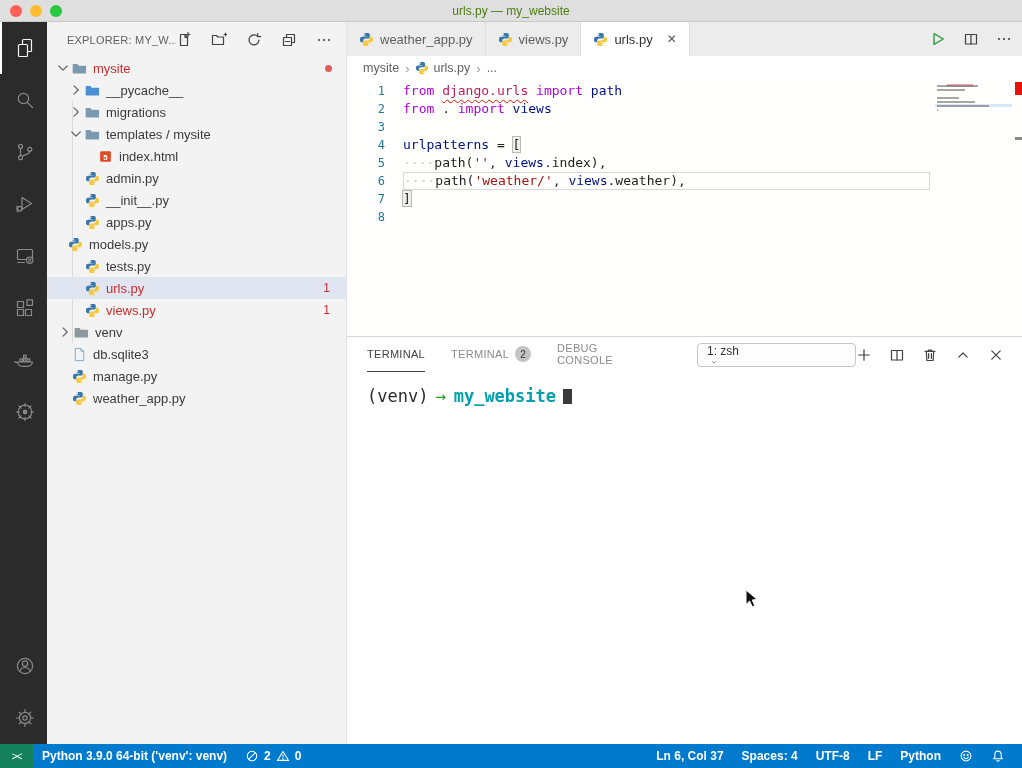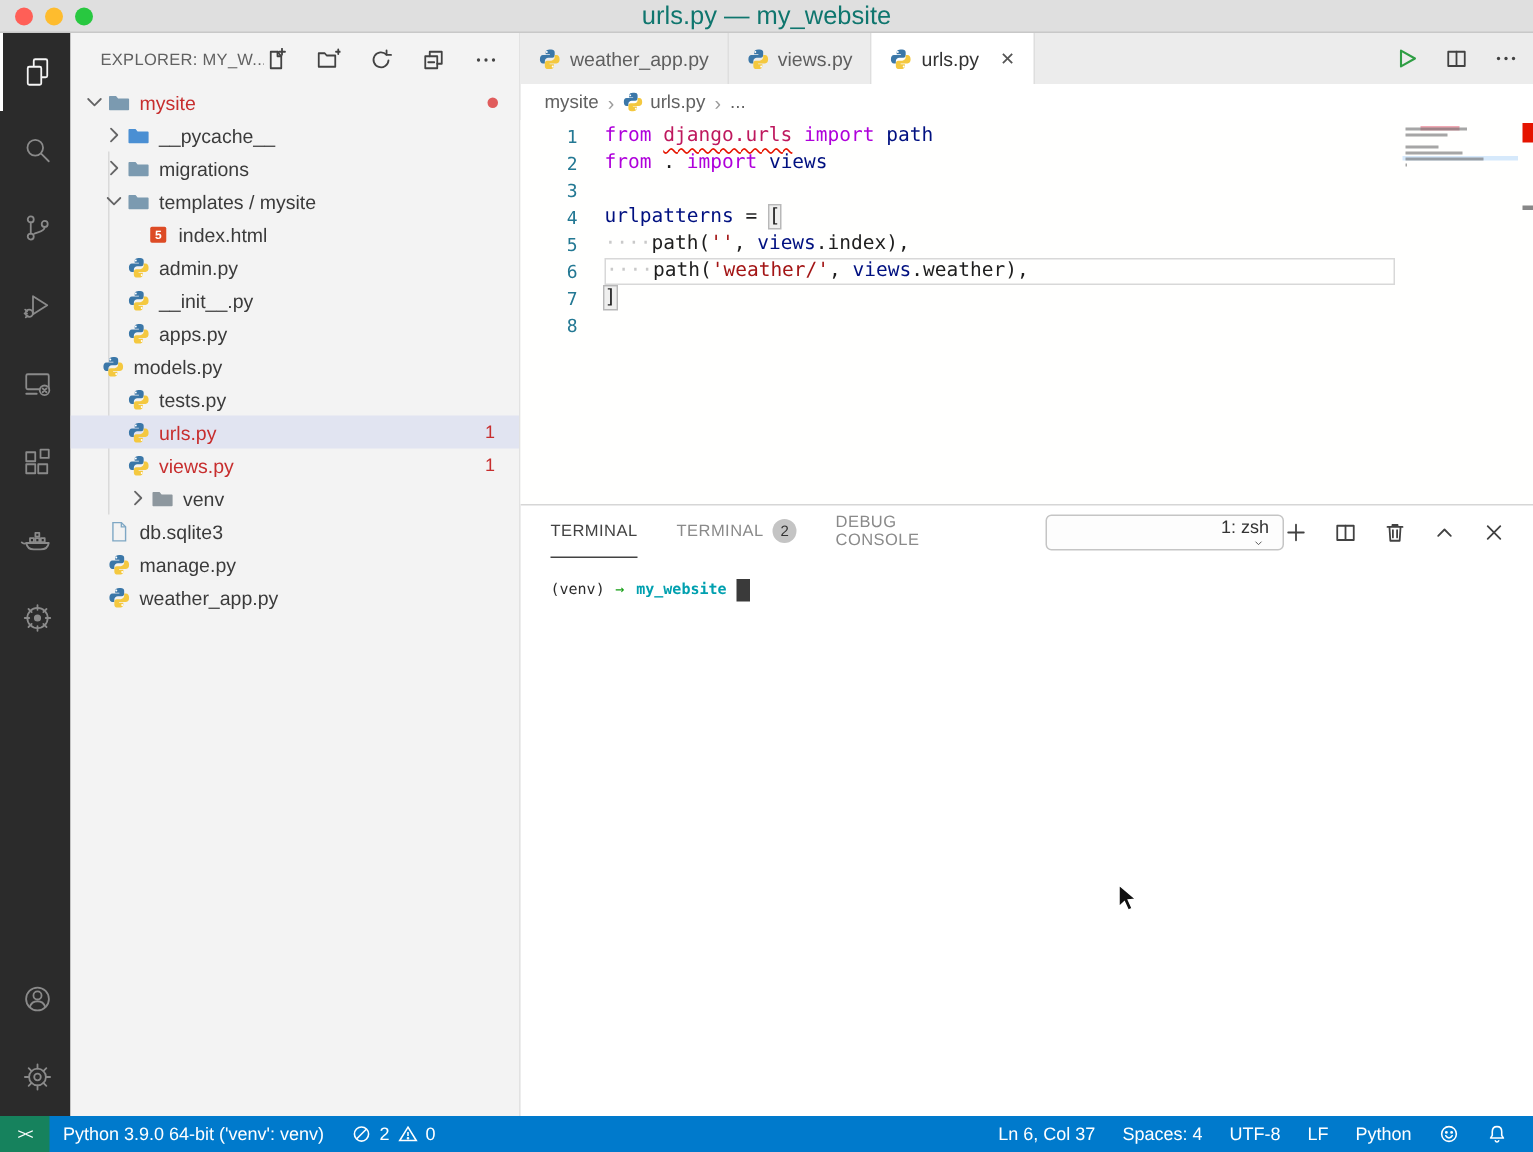--- a/index.html
+++ b/index.html
@@ -4,21 +4,21 @@
 <style>
   * { margin:0; padding:0; box-sizing:border-box; }
   html,body { width:1022px; height:768px; overflow:hidden; }
   body { font-family:"Liberation Sans",sans-serif; position:relative; background:#fff; font-size:13px; color:#333; }
 
   
   .titlebar { position:absolute; top:0; left:0; right:0; height:22px; background:#dfdfdf; border-bottom:1px solid #c8c8c8; display:flex; align-items:center; justify-content:center; }
   .tl-group { position:absolute; left:10px; top:5px; display:flex; gap:8px; }
   .tl { width:12px; height:12px; border-radius:50%; }
   .tl.red{background:#ff5f57;} .tl.yellow{background:#febc2e;} .tl.green{background:#28c840;}
-  .win-title { font-size:17px; color:#0f766e; }
+  .win-title { font-size:12px; color:#4d7c0f; }
 
   
   .main { position:absolute; top:22px; bottom:24px; left:0; right:0; display:flex; }
 
   
   .activitybar { width:47px; background:#2b2b2b; display:flex; flex-direction:column; flex-shrink:0; }
   .ab-top { flex:1; }
   .ab-item { height:52px; display:flex; align-items:center; justify-content:center; color:#8a8a8a; border-left:2px solid transparent; cursor:pointer; }
   .ab-item.active { color:#f5f5f5; border-left-color:#fff; }
   .ab-item svg { width:24px; height:24px; }
@@ -81,36 +81,36 @@
   .ovr-err { position:absolute; right:0; width:7px; top:2px; height:13px; background:#e51400; }
   .ovr-cursor { position:absolute; right:0; width:7px; top:57px; height:3px; background:#555; opacity:.7; }
 
   
   .panel { flex:1; border-top:1px solid #d6d6d6; background:#fff; display:flex; flex-direction:column; min-height:0; }
   .panel-header { height:35px; display:flex; align-items:center; padding:0 18px 0 20px; flex-shrink:0; }
   .p-tabs { display:flex; gap:26px; }
   .p-tab { font-size:11px; letter-spacing:.3px; color:#8a8a8a; height:35px; display:flex; align-items:center; gap:6px; border-bottom:1px solid transparent; cursor:pointer; }
   .p-tab.active { color:#424242; border-bottom-color:#424242; }
   .p-badge { background:#c4c4c4; color:#333; width:16px; height:16px; border-radius:50%; font-size:10px; display:inline-flex; align-items:center; justify-content:center; letter-spacing:0; }
-  .p-select { margin-left:42px; width:160px; height:24px; border:1px solid #c5c5c5; border-radius:4px; background:#fdfdfd; display:flex; align-items:flex-end; justify-content:space-between; padding:0 9px; font-size:12px; color:#333; cursor:pointer;flex-direction:column; }
+  .p-select { margin-left:42px; width:160px; height:24px; border:1px solid #c5c5c5; border-radius:4px; background:#fdfdfd; display:flex; align-items:flex-start; justify-content:space-between; padding:0 9px; font-size:12px; color:#333; cursor:pointer;flex-direction:column; }
   .p-select svg { width:14px; height:14px; color:#555; }
   .p-actions { margin-left:auto; display:flex; gap:17px; color:#424242; align-items:center; }
   .p-actions span { display:inline-flex; cursor:pointer; }
   .p-actions svg { width:16px; height:16px; }
-  .panel-body { flex:1; padding:14px 0 0 20px; font-family:"DejaVu Sans Mono","Liberation Mono",monospace; font-size:10px; color:#333; }
+  .panel-body { flex:1; padding:14px 0 0 20px; font-family:"DejaVu Sans Mono","Liberation Mono",monospace; font-size:17px; color:#333; }
   .term-line { display:flex; align-items:center; }
   .t-venv { color:#2b2b2b; }
   .t-arrow { color:#18a018; margin:0 8px 0 7px; }
   .t-cwd { color:#00a0af; font-weight:bold; }
   .t-cursor { display:inline-block; width:9px; height:15px; background:#3a3a3a; margin-left:7px; }
 
   
   .statusbar { position:absolute; left:0; right:0; bottom:0; height:24px; background:#007acc; color:#fff; display:flex; align-items:center; font-size:12px; }
   .sb-remote { width:33px; height:24px; background:#16825d; display:flex; align-items:center; justify-content:center; font-size:10px; letter-spacing:-1px; cursor:pointer; flex-shrink:0; }
-  .sbi { padding:0 9px; height:24px; display:flex; align-items:center; gap:5px; cursor:pointer; white-space:nowrap; }
+  .sbi { padding:0 9px; height:24px; display:flex; align-items:center; gap:5px; cursor:pointer; white-space:nowrap;font-weight:bold; }
   .sb-right { margin-left:auto; display:flex; align-items:center; padding-right:8px; }
   .statusbar svg { width:14px; height:14px; }
 
   
   .mouse { position:absolute; left:745px; top:589px; z-index:50; pointer-events:none; }
 </style>
 </head>
 <body>
 
 <div class="titlebar">
@@ -405,21 +405,21 @@
             <svg viewBox="0 0 32 32">
               <path fill="#3b77a8" d="M15.9 2c-3.3 0-5.7 1.1-5.7 4v3h6v1H6.4C3.4 10 2 12.4 2 15.9c0 3.6 1.5 6.1 4.5 6.1H9v-3.3c0-2.7 2.3-4.7 5-4.7h5.6c2.2 0 3.4-1.7 3.4-3.9V6C23 3.2 20.9 2 18.2 2z"></path>
               <path fill="#f4c83f" d="M16.1 30c3.3 0 5.7-1.1 5.7-4v-3h-6v-1h9.8c3 0 4.4-2.4 4.4-5.9 0-3.6-1.5-6.1-4.5-6.1H23v3.3c0 2.7-2.3 4.7-5 4.7h-5.6c-2.2 0-3.4 1.7-3.4 3.9v4.1C9 28.8 11.1 30 13.8 30z"></path>
               <circle cx="11.8" cy="5.8" r="1.4" fill="#fff"></circle>
               <circle cx="20.2" cy="26.2" r="1.4" fill="#fff"></circle>
             </svg>
           </span>
           <span class="t-label red">views.py</span>
           <span class="t-badge">1</span>
         </div>
-        <div class="trow" style="padding-left: 25px; margin-left: 12px;">
+        <div class="trow" style="padding-left: 10px;">
           <span class="t-chev">
             <svg viewBox="0 0 16 16" fill="none" stroke="currentColor" stroke-width="1.2" stroke-linecap="round" stroke-linejoin="round">
               <path d="M6 3.8l4.2 4.2L6 12.2" stroke="#646465"></path>
             </svg>
           </span>
           <span class="t-icon">
             <svg viewBox="0 0 16 16">
               <path fill="#8d979e" d="M1.3 3.2h4.4l1.5 1.8h7.2c.3 0 .6.2.6.5v7.3c0 .3-.3.5-.6.5H1.3c-.3 0-.6-.2-.6-.5V3.7c0-.3.3-.5.6-.5z"></path>
             </svg>
           </span>

